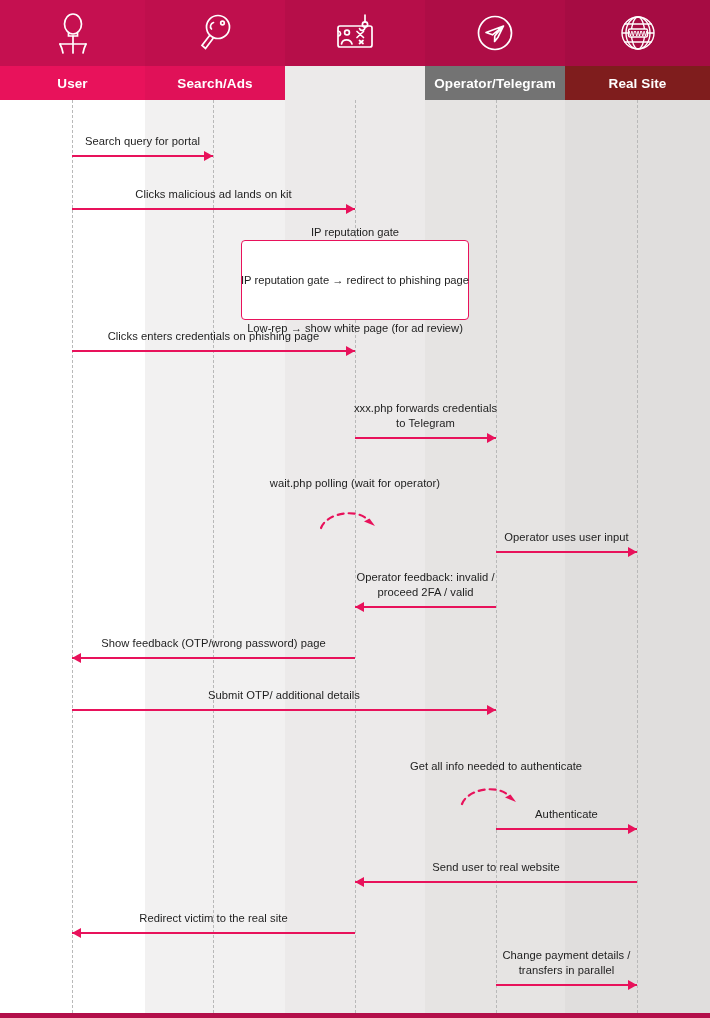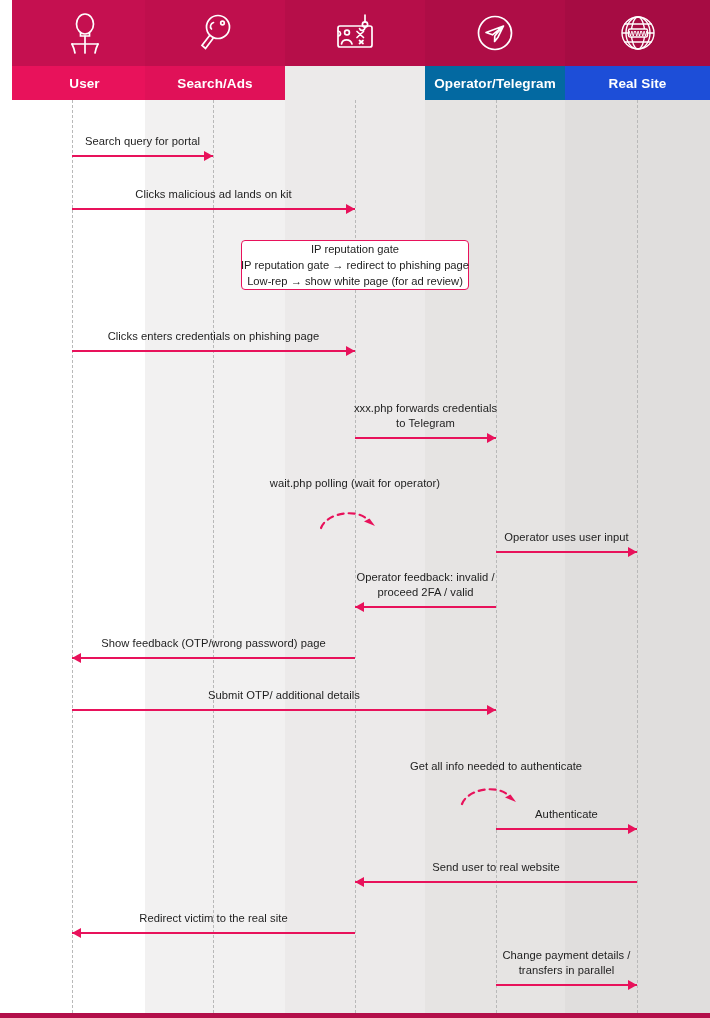--- a/index.html
+++ b/index.html
@@ -67,25 +67,25 @@
     white-space: nowrap;
   }
   
   .hc0 .hdr-icon-zone { background: #c51050; }
   .hc0 .hdr-label-zone { background: #e8125b; }
   .hc1 .hdr-icon-zone { background: #bf0f4d; }
   .hc1 .hdr-label-zone { background: #e01158; }
   .hc2 .hdr-icon-zone { background: #b60e49; }
   .hc2 .hdr-label-zone { background: #d91155; }
   .hc3 .hdr-icon-zone { background: #ae0d46; }
-  .hc3 .hdr-label-zone { background: #0369a1; }
+  .hc3 .hdr-label-zone { background: #737373; }
   .hc4 .hdr-icon-zone { background: #a60c43; }
-  .hc4 .hdr-label-zone { background: #1d4ed8; }
-
-  .hcol-0 { left: 12px;   width: 145px; text-align: center; }
+  .hc4 .hdr-label-zone { background: #7f1d1d; }
+
+  .hcol-0 { left: 0px;   width: 145px; text-align: center; }
   .hcol-1 { left: 145px; width: 140px; }
   .hcol-2 { left: 285px; width: 140px; }
   .hcol-3 { left: 425px; width: 140px; }
   .hcol-4 { left: 565px; width: 145px; }
 
   .ico svg { display: block; }
 
   
   .lifeline {
     position: absolute;
@@ -246,21 +246,21 @@
           </svg>
         </span>
       </div>
       <div class="hdr-label-zone">
         <span class="hdr-label">Real Site</span>
       </div>
     </div>
 
   </div>
 
-  <div class="note" id="note-box" style="left:241px; top:240px; width:228px; height:50px;">
+  <div class="note" id="note-box" style="left:241px; top:240px; width:228px; height:80px;gap:32px;">
     <div class="note-line">IP reputation gate</div>
     <div class="note-line">IP reputation gate → redirect to phishing page</div>
     <div class="note-line">Low-rep → show white page (for ad review)</div>
   </div>
 
   <div id="messages-layer">
       <div class="msg">
         <div class="msg-line" style="left: 72px; top: 155px; width: 141px;"></div>
         <div class="arrowhead arrow-right" style="left: 204px; top: 151px;"></div>
         <div class="msg-label" style="left: -37.5px; width: 360px; top: 134px;">Search query for portal</div>

